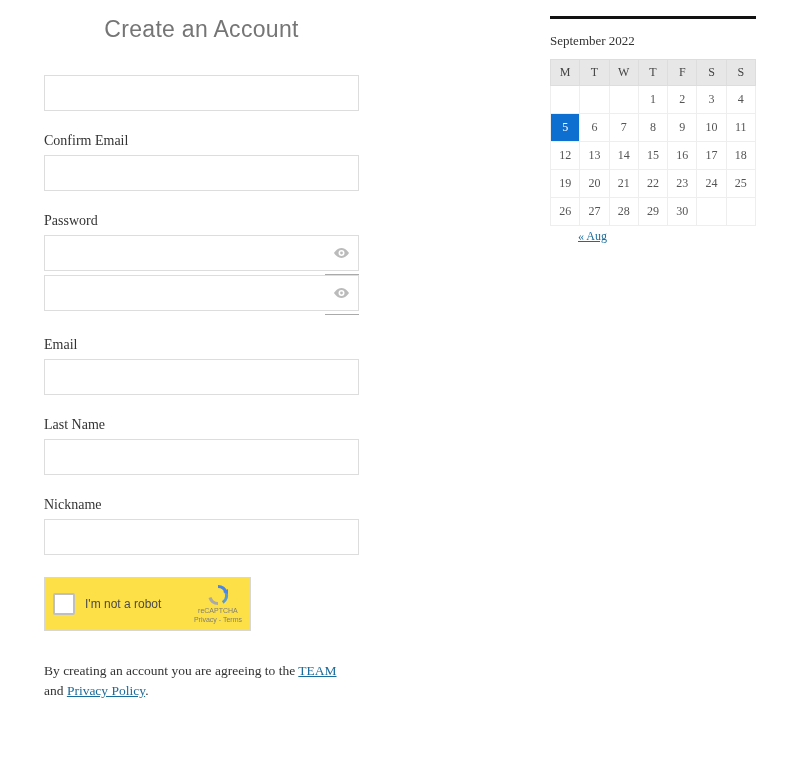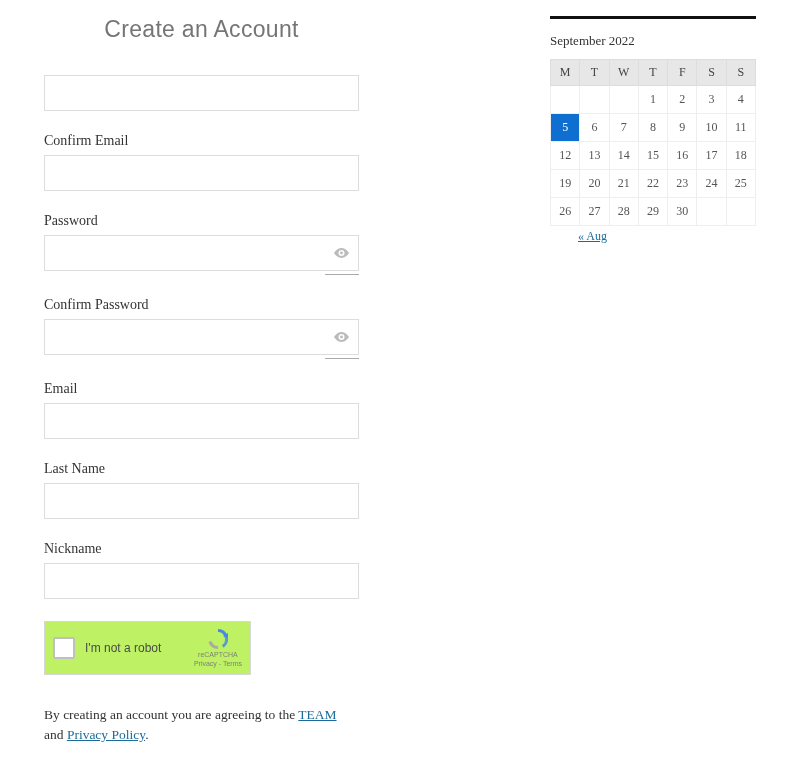--- a/index.html
+++ b/index.html
@@ -64,21 +64,21 @@
   .pwd-underline {
     border-bottom: 1px solid #aaa;
     width: 34px;
     margin-left: 281px;
     margin-top: 3px;
   }
   .captcha {
     width: 207px;
     height: 54px;
     border: 1px solid #d7d7d7;
-    background: #bef264;
+    background: #fde047;
     display: flex;
     align-items: center;
     padding: 0 8px 0 8px;
     margin-top: 22px;
     font-family: Arial, Helvetica, sans-serif;
   }
   .captcha-check {
     width: 22px;
     height: 22px;
     border: 2px solid #bfbfbf;
@@ -175,21 +175,20 @@
       <input class="text-input" type="password" value="" style="">
       <span class="eye">
         <svg width="15" height="10" viewBox="0 0 15 10">
             <path d="M7.5 0C3 0 0 5 0 5s3 5 7.5 5S15 5 15 5 12 0 7.5 0zm0 8A3 3 0 117.5 2a3 3 0 010 6z" fill="#bbb"></path>
             <circle cx="7.5" cy="5" r="1.4" fill="#bbb"></circle>
           </svg>
       </span>
     </div>
     <div class="pwd-underline"></div>
 
-    <div class="field-label">Confirm Password</div>
     <div class="pwd-wrap">
       <input class="text-input" type="password" value="" style="">
       <span class="eye">
         <svg width="15" height="10" viewBox="0 0 15 10">
             <path d="M7.5 0C3 0 0 5 0 5s3 5 7.5 5S15 5 15 5 12 0 7.5 0zm0 8A3 3 0 117.5 2a3 3 0 010 6z" fill="#bbb"></path>
             <circle cx="7.5" cy="5" r="1.4" fill="#bbb"></circle>
           </svg>
       </span>
     </div>
     <div class="pwd-underline"></div>

